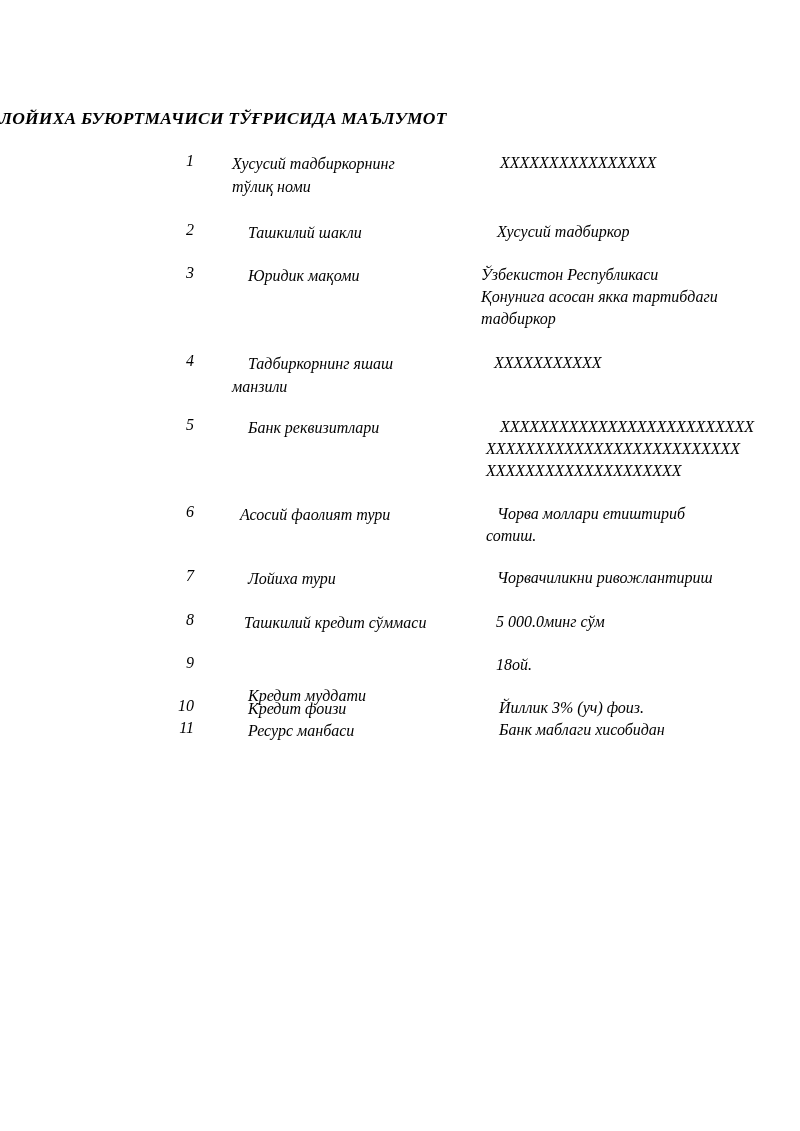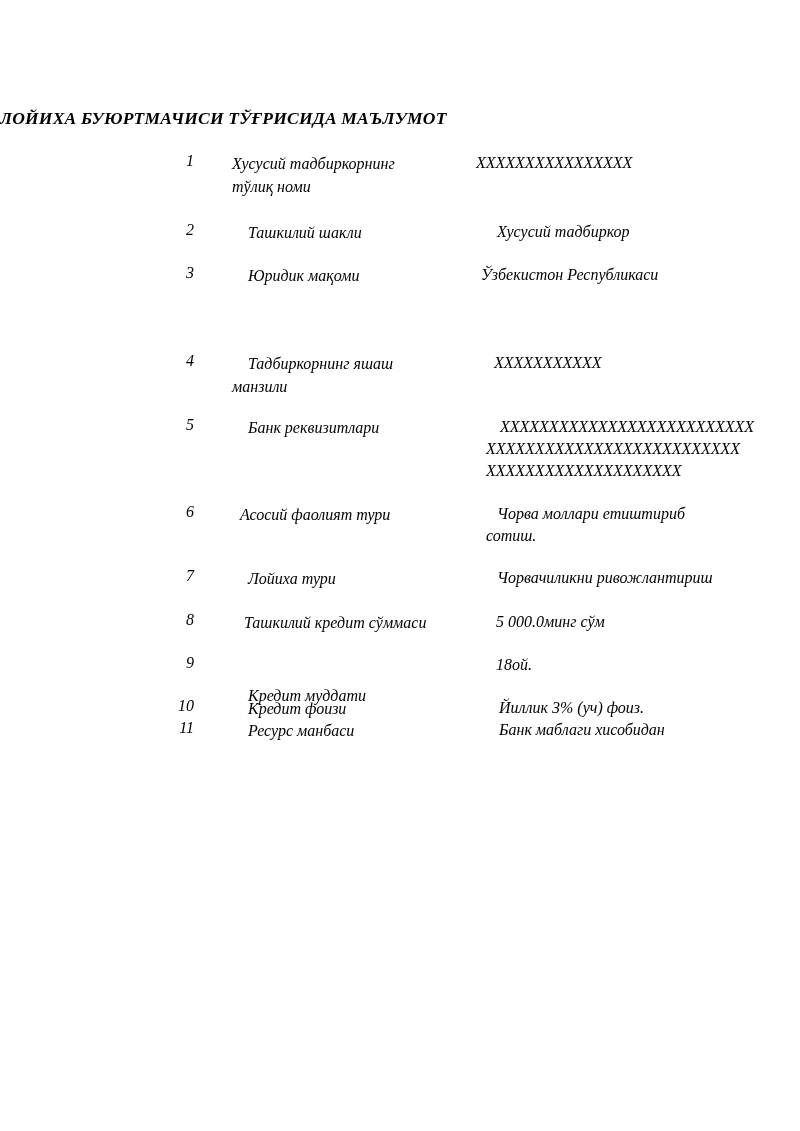--- a/index.html
+++ b/index.html
@@ -78,21 +78,21 @@
   <div class="doc-title">ЛОЙИХА БУЮРТМАЧИСИ ТЎҒРИСИДА МАЪЛУМОТ</div>
 
   <div class="rows">
 
     <div class="row" style="top:152px;">
       <div class="num">1</div>
       <div class="label" style="left:232px; top:0px;">
         <span>Хусусий тадбиркорнинг</span>
         <span class="l2" style="margin-left:0;">тўлиқ номи</span>
       </div>
-      <div class="value" style="left:476px; top:0px;">
+      <div class="value" style="left:500px; top:0px;">
         <span>XXXXXXXXXXXXXXXX</span>
       </div>
     </div>
 
     <div class="row" style="top:221px;">
       <div class="num">2</div>
       <div class="label" style="left:248px; top:0px;">
         <span>Ташкилий шакли</span>
       </div>
       <div class="value" style="left:497px; top:0px;">
@@ -100,20 +100,22 @@
       </div>
     </div>
 
     <div class="row" style="top:264px;">
       <div class="num">3</div>
       <div class="label" style="left:248px; top:0px;">
         <span>Юридик мақоми</span>
       </div>
       <div class="value" style="left:481px; top:0px;">
         <span>Ўзбекистон Республикаси</span>
+        <span>Қонунига асосан якка тартибдаги</span>
+        <span>тадбиркор</span>
       </div>
     </div>
 
     <div class="row" style="top:352px;">
       <div class="num">4</div>
       <div class="label" style="left:248px; top:0px;">
         <span>Тадбиркорнинг яшаш</span>
         <span class="l2">манзили</span>
       </div>
       <div class="value" style="left:494px; top:0px;">

